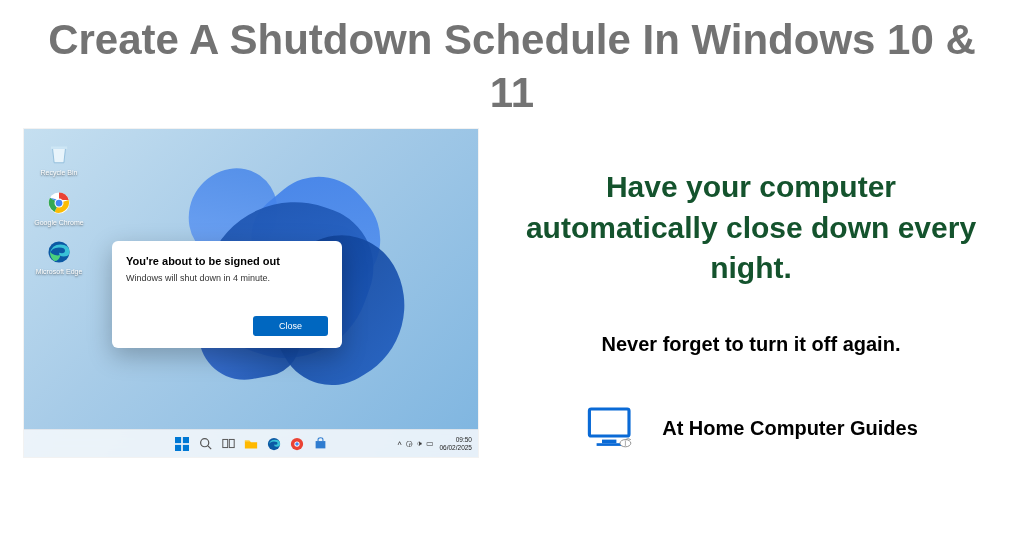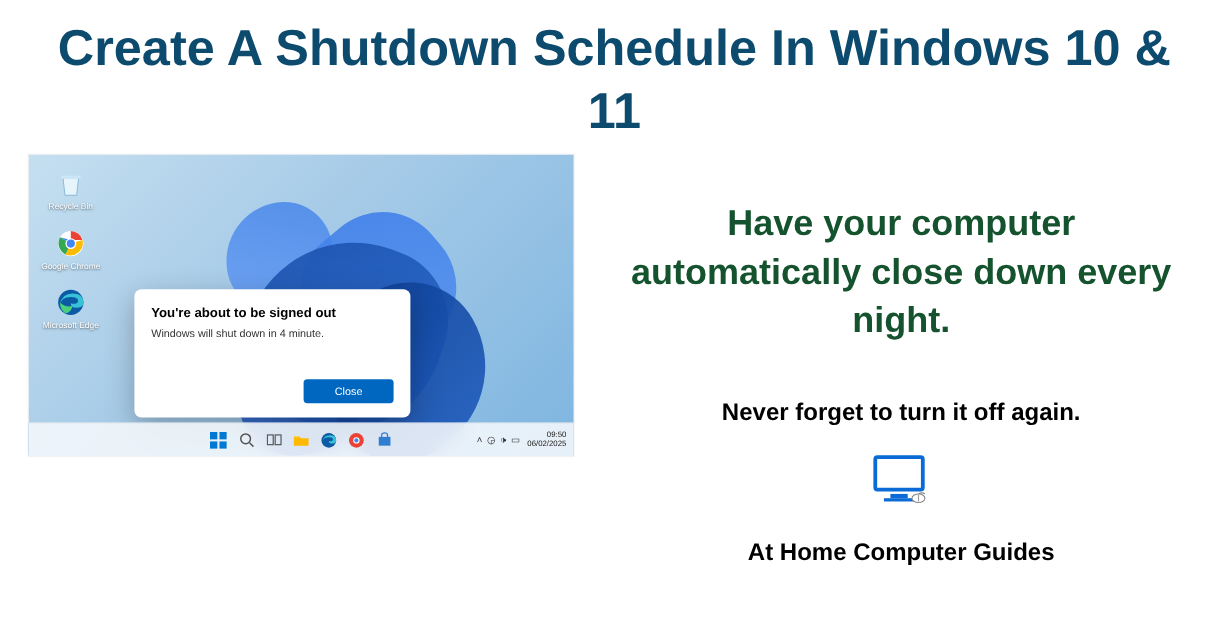--- a/index.html
+++ b/index.html
@@ -8,21 +8,21 @@
       height: 536px;
       background: #ffffff;
       font-family: -apple-system, BlinkMacSystemFont, "Segoe UI", Arial, sans-serif;
       overflow: hidden;
       position: relative;
     }
     .title {
       text-align: center;
       font-size: 42px;
       font-weight: 700;
-      color: #0c4a6e;
+      color: #737373;
       padding: 14px 40px 10px;
       line-height: 1.25;
     }
     .content {
       display: flex;
       padding: 0 24px;
       gap: 24px;
     }
     .left {
       flex: 0 0 454px;
@@ -37,38 +37,37 @@
       font-weight: 600;
       color: #14532d;
       line-height: 1.35;
       margin-bottom: 44px;
       padding: 0 20px;
     }
     .tagline {
       font-size: 20px;
       font-weight: 600;
       color: #000;
-      margin-bottom: 21px;
+      margin-bottom: 49px;
     }
     .brand {
       display: flex;
       align-items: center;
       justify-content: center;
       gap: 24px;
-      flex-direction: column;
     }
     .brand-text {
       font-size: 20px;
       font-weight: 600;
       color: #000;
     }
     
     .desktop {
       width: 454px;
-      height: 251px;
+      height: 328px;
       position: relative;
       overflow: hidden;
       background: linear-gradient(135deg, #c5dff0 0%, #a8cce8 40%, #7eb5e0 100%);
       box-shadow: 0 0 0 1px rgba(0,0,0,0.05);
     }
     
     .bloom {
       position: absolute;
       right: 30px;
       top: 30px;

